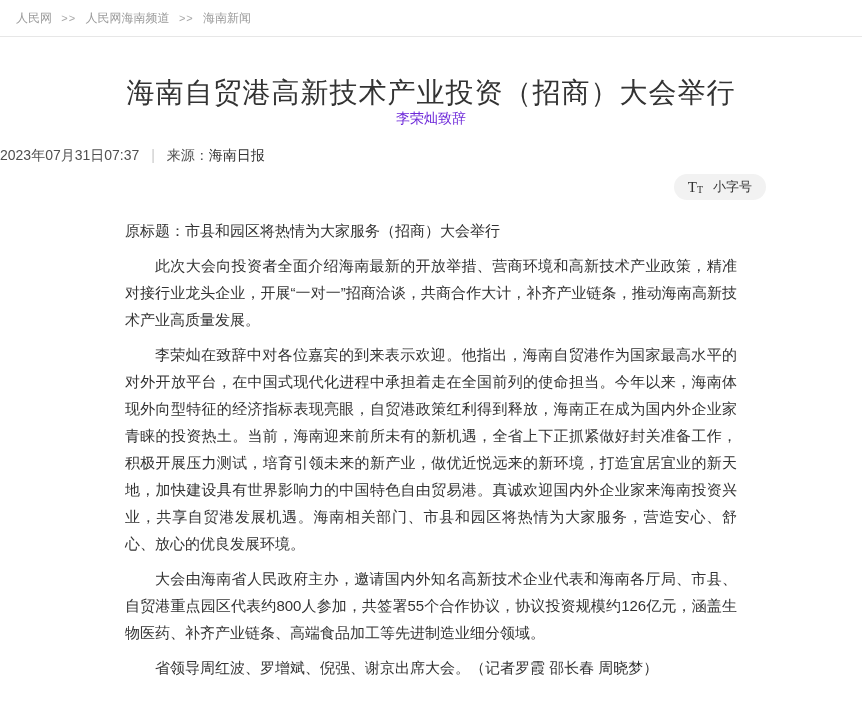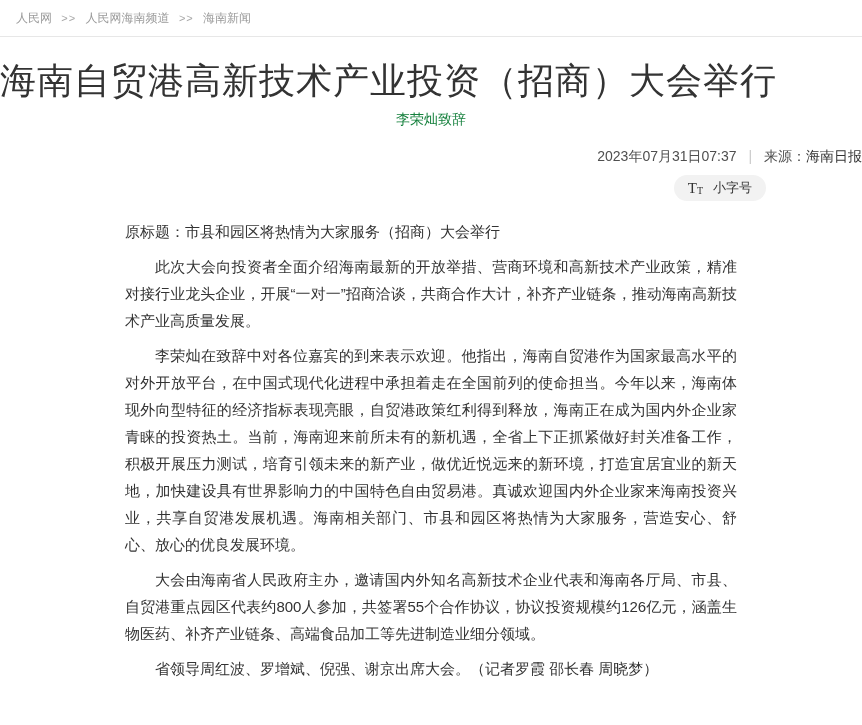--- a/index.html
+++ b/index.html
@@ -23,36 +23,35 @@
   .breadcrumb .sep {
     margin: 0 6px;
     color: #a8a8a8;
     font-size: 11px;
     letter-spacing: 1px;
   }
   .divider {
     border-bottom: 1px solid #e7e7e7;
   }
   .article-title {
-    text-align: left;
-    margin-top: 27px;
-    font-size: 36px;
+    text-align: center;
+    margin-top: 39px;
+    font-size: 28px;
     font-weight: 400;
     color: #333333;
     letter-spacing: 1px;
     line-height: 34px;
   }
   .article-subtitle {
     text-align: center;
-    margin-top: 13px;
     font-size: 14px;
-    color: #15803d;
+    color: #6d28d9;
   }
   .article-meta {
-    text-align: right;
+    text-align: left;
     margin-top: 19px;
     font-size: 14px;
     color: #4f4f4f;
   }
   .article-meta .pipe {
     margin: 0 8px;
     color: #c9c9c9;
   }
   .article-meta .source-link {
     color: #333333;

